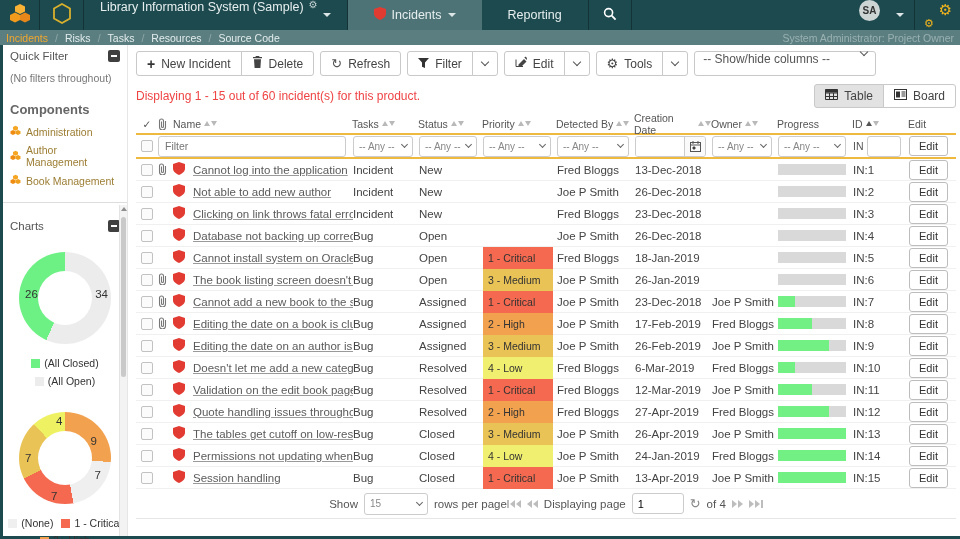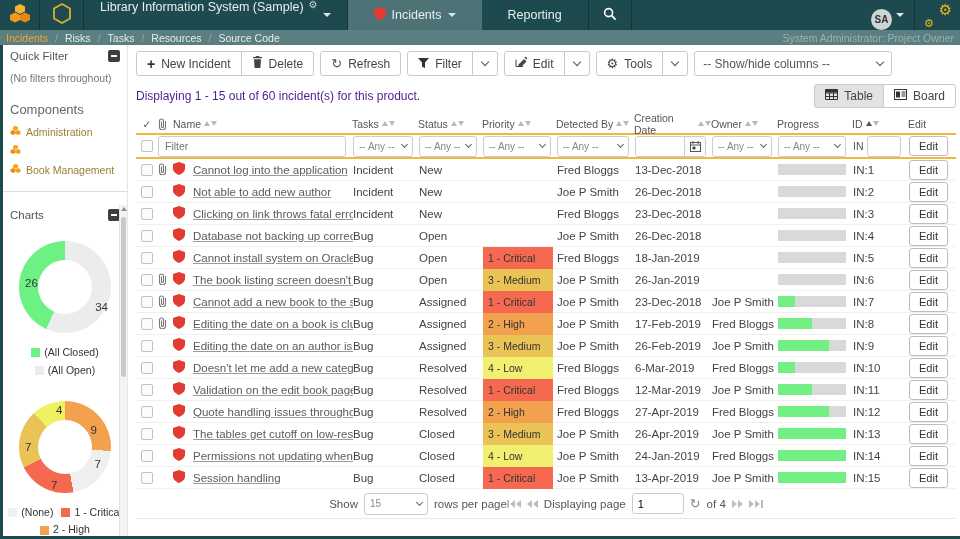--- a/index.html
+++ b/index.html
@@ -11,68 +11,68 @@
 .tile{display:flex;align-items:center;justify-content:center}
 .logo-tile{width:40px;border-right:1px solid rgba(0,0,0,.3)}
 .hex-tile{width:44px;border-right:1px solid rgba(0,0,0,.3)}
 .project-tab{display:flex;gap:5px;padding:0 16px;border-right:1px solid rgba(0,0,0,.3);font-size:12.5px;cursor:pointer}
 .mini-gear{font-size:10px;color:#c7d3d3;line-height:1}
 .caret{width:0;height:0;border-left:4px solid transparent;border-right:4px solid transparent;border-top:4px solid #dde6e6;align-self:center}
 .nav-tab{display:flex;align-items:center;justify-content:center;gap:6px;padding:0 26px;font-size:12.5px;cursor:pointer}
 .nav-tab.active{background:#4e7376}
 .search-tile{width:44px;border-left:1px solid rgba(0,0,0,.3);border-right:1px solid rgba(0,0,0,.3)}
 .tb-spacer{flex:1}
-.avatar-wrap{display:flex;align-items:flex-end;gap:4px;padding:0 10px}
+.avatar-wrap{display:flex;align-items:flex-start;gap:16px;padding:0 10px}
 .avatar{width:21px;height:21px;border-radius:50%;background:#ccd4d4;color:#333;font-size:10px;font-weight:bold;display:flex;align-items:center;justify-content:center}
 .gears-tile{width:46px;border-left:1px solid rgba(0,0,0,.3);position:relative}
 .gear-big{position:absolute;top:1px;right:8px;font-size:15px;color:#f2b41d}
 .gear-small{position:absolute;bottom:0px;left:9px;font-size:11px;color:#f2b41d}
 
 .subbar{height:15px;background:#5b7e80;display:flex;align-items:center;justify-content:space-between;padding:0 6px;font-size:10.5px}
 .subtabs{display:flex;align-items:center}
 .subtabs a{color:#e3ecec;cursor:pointer}
 .subtabs a.active{color:#f2a82e}
 .subtabs .sep{color:#8fa8a8;margin:0 7px}
 .role{color:#9ab1b1}
 
 .frame{display:flex;height:494px;border-left:3px solid #1c4a4f;border-bottom:3px solid #1c4a4f;background:#fff}
 
 .sidebar{width:125px;position:relative;border-right:1px solid #e6e6e6;flex:none}
 .panel-head{display:flex;justify-content:space-between;align-items:center;padding:5px 7px 4px;font-size:11.5px;color:#555}
 .minus{width:12px;height:12px;background:#3f3f3f;border-radius:2px;display:flex;align-items:center;justify-content:center;cursor:pointer}
 .minus i{display:block;width:6px;height:2px;background:#fff}
 .qf-empty{padding:6px 7px 2px;font-size:10.5px;color:#777}
-.comp-title{font-size:13px;color:#666;font-weight:400;padding:16px 7px 5px}
+.comp-title{font-size:13px;color:#666;font-weight:700;padding:16px 7px 5px}
 .comp-item{display:flex;align-items:center;gap:5px;padding:3px 7px;font-size:10.5px;color:#9c7d33;cursor:pointer}
 .charts-head{border-top:1px solid #ddd;margin-top:12px;padding-top:17px}
 .donut{width:92px;height:92px;border-radius:50%;position:relative;margin:16px auto 10px}
 .donut::after{content:"";position:absolute;inset:19px;background:#fff;border-radius:50%}
 .donut .lbl{position:absolute;font-size:11.5px;color:#333;z-index:2}
-.c1 .p0{right:3px;top:60px}.c1 .p1{left:6px;top:36px}
+.c1 .p0{right:3px;top:36px}.c1 .p1{left:6px;top:36px}
 .c2 .p0{right:14px;top:23px}.c2 .p1{right:10px;top:57px}.c2 .p2{left:32px;bottom:2px}.c2 .p3{left:6px;top:40px}.c2 .p4{left:37px;top:3px}
 .legend{display:flex;flex-wrap:wrap;justify-content:center;column-gap:8px;row-gap:2px;font-size:10.5px;color:#333;padding:2px 4px 6px;line-height:1.5}
 .legend .entry{display:inline-flex;align-items:center;gap:4px;white-space:nowrap}
 .legend .sw{width:9px;height:9px;display:inline-block}
 .sb-scroll{position:absolute;top:160px;right:0;bottom:0;width:8px;background:#f3f3f3;border-left:1px solid #e3e3e3}
 .sb-scroll .arr{position:absolute;top:2px;left:1px;width:0;height:0;border-left:3px solid transparent;border-right:3px solid transparent;border-bottom:4px solid #8d8d8d}
 .sb-scroll .thumb{position:absolute;top:12px;left:1px;width:5px;height:160px;background:#c9c9c9;border-radius:3px}
 
 .main{flex:1;padding:6px 4px 0 8px;min-width:0}
 .toolbar{display:flex;gap:6px;align-items:center}
 .btn{display:inline-flex;align-items:center;gap:6px;background:#fff;border:1px solid #c9c9c9;border-radius:3px;height:25px;padding:0 10px;font-size:12px;color:#444;cursor:pointer;white-space:nowrap}
 .btngroup{display:inline-flex}
 .btngroup .btn{border-radius:0;margin-left:-1px}
 .btngroup .btn:first-child{border-radius:3px 0 0 3px;margin-left:0}
 .btngroup .btn:last-child{border-radius:0 3px 3px 0}
 .chev{width:6px;height:6px;border-right:1.5px solid #555;border-bottom:1.5px solid #555;transform:rotate(45deg);margin-top:-3px;display:inline-block}
 .chev-btn{width:26px;justify-content:center;padding:0}
-.fakeselect{display:inline-flex;align-items:center;justify-content:space-between;background:#fff;border:1px solid #c9c9c9;border-radius:3px;height:25px;padding:8px 8px;font-size:12px;color:#555;width:198px;cursor:pointer}
+.fakeselect{display:inline-flex;justify-content:space-between;background:#fff;border:1px solid #c9c9c9;border-radius:3px;height:25px;padding:0 8px;font-size:12px;color:#555;width:182px;cursor:pointer}
 .plus{font-size:14px;font-weight:bold;color:#333;line-height:1}
 .info-row{display:flex;justify-content:space-between;align-items:center;margin-top:8px}
-.displaying{font-size:12px;color:#4c1d95}
+.displaying{font-size:12px;color:#ef4444}
 .toggle .btn{height:24px;font-size:12px}
 .toggle .btn.active{background:#e2e2e2}
 
 .table{margin-top:6px}
 .thead{display:flex;align-items:center;height:19px;font-size:10.5px;color:#555}
 .thead .hcell{display:flex;align-items:center}
 .sort{display:inline-flex;margin-left:3px;gap:1px;align-items:center}
 .tri-up{width:0;height:0;border-left:3.5px solid transparent;border-right:3.5px solid transparent;border-bottom:5px solid #b9b9b9}
 .tri-dn{width:0;height:0;border-left:3.5px solid transparent;border-right:3.5px solid transparent;border-top:5px solid #b9b9b9}
 .tri-up.dark{border-bottom-color:#555}
@@ -206,20 +206,21 @@
               <polygon points="16,9.5 21,12 21,17 16,19.5 11,17 11,12" fill="#f0a01e"></polygon>
             </svg></span>
           <span>Administration</span>
         </div>
         <div class="comp-item">
           <span><svg width="11" height="11" viewBox="0 0 22 21">
               <polygon points="11,1 16,3.5 16,8.5 11,11 6,8.5 6,3.5" fill="#f5a623"></polygon>
               <polygon points="6,9.5 11,12 11,17 6,19.5 1,17 1,12" fill="#ef8d12"></polygon>
               <polygon points="16,9.5 21,12 21,17 16,19.5 11,17 11,12" fill="#f0a01e"></polygon>
             </svg></span>
+          <span>Author Management</span>
         </div>
         <div class="comp-item">
           <span><svg width="11" height="11" viewBox="0 0 22 21">
               <polygon points="11,1 16,3.5 16,8.5 11,11 6,8.5 6,3.5" fill="#f5a623"></polygon>
               <polygon points="6,9.5 11,12 11,17 6,19.5 1,17 1,12" fill="#ef8d12"></polygon>
               <polygon points="16,9.5 21,12 21,17 16,19.5 11,17 11,12" fill="#f0a01e"></polygon>
             </svg></span>
           <span>Book Management</span>
         </div>
       </div>

